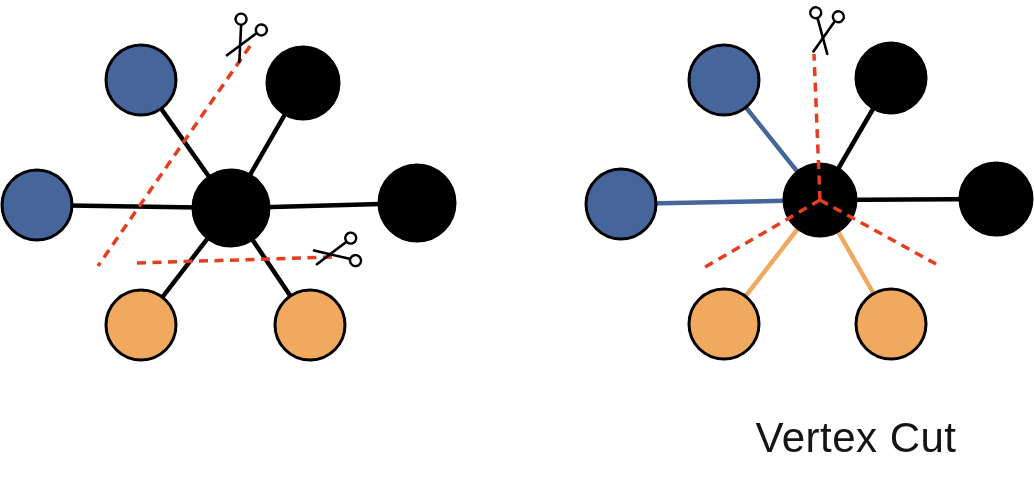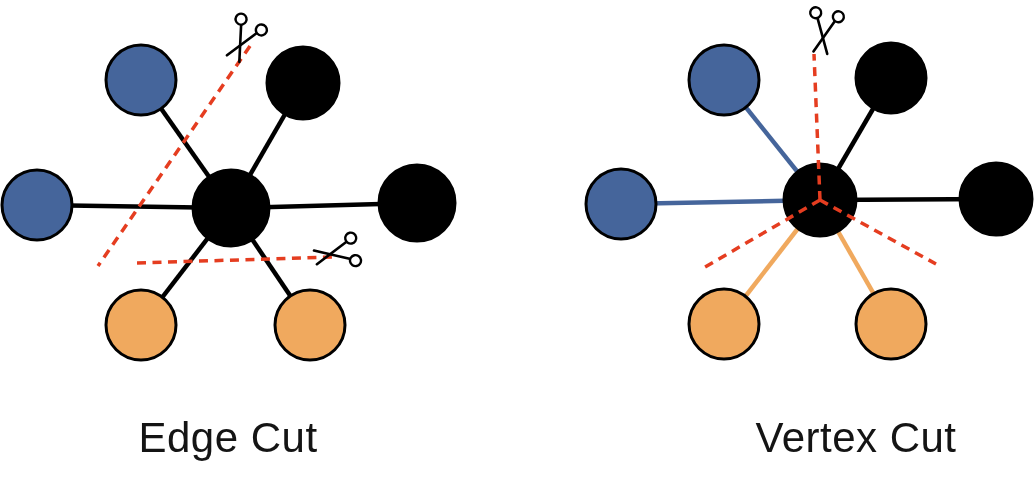--- a/index.html
+++ b/index.html
@@ -84,17 +84,16 @@
         <line x1="820" y1="196" x2="936" y2="260" stroke="#E53D20" stroke-width="3.5" stroke-dasharray="9 6.5"></line>
         <g transform="translate(824 28) rotate(100)">
           <line x1="-13" y1="-9" x2="21" y2="7" stroke="#000" stroke-width="2.6" stroke-linecap="round"></line>
           <line x1="-13" y1="9" x2="21" y2="-7" stroke="#000" stroke-width="2.6" stroke-linecap="round"></line>
           <circle cx="-17.5" cy="-11.5" r="5.5" fill="#fff" stroke="#000" stroke-width="2.4"></circle>
           <circle cx="-17.5" cy="11.5" r="5.5" fill="#fff" stroke="#000" stroke-width="2.4"></circle>
         </g>
       </g>
   </svg>
 
-  <div class="caption caption-left">Edge Cut</div>
 
   <div class="caption caption-right">Vertex Cut</div>
 
 </div>
 
 </body></html>

